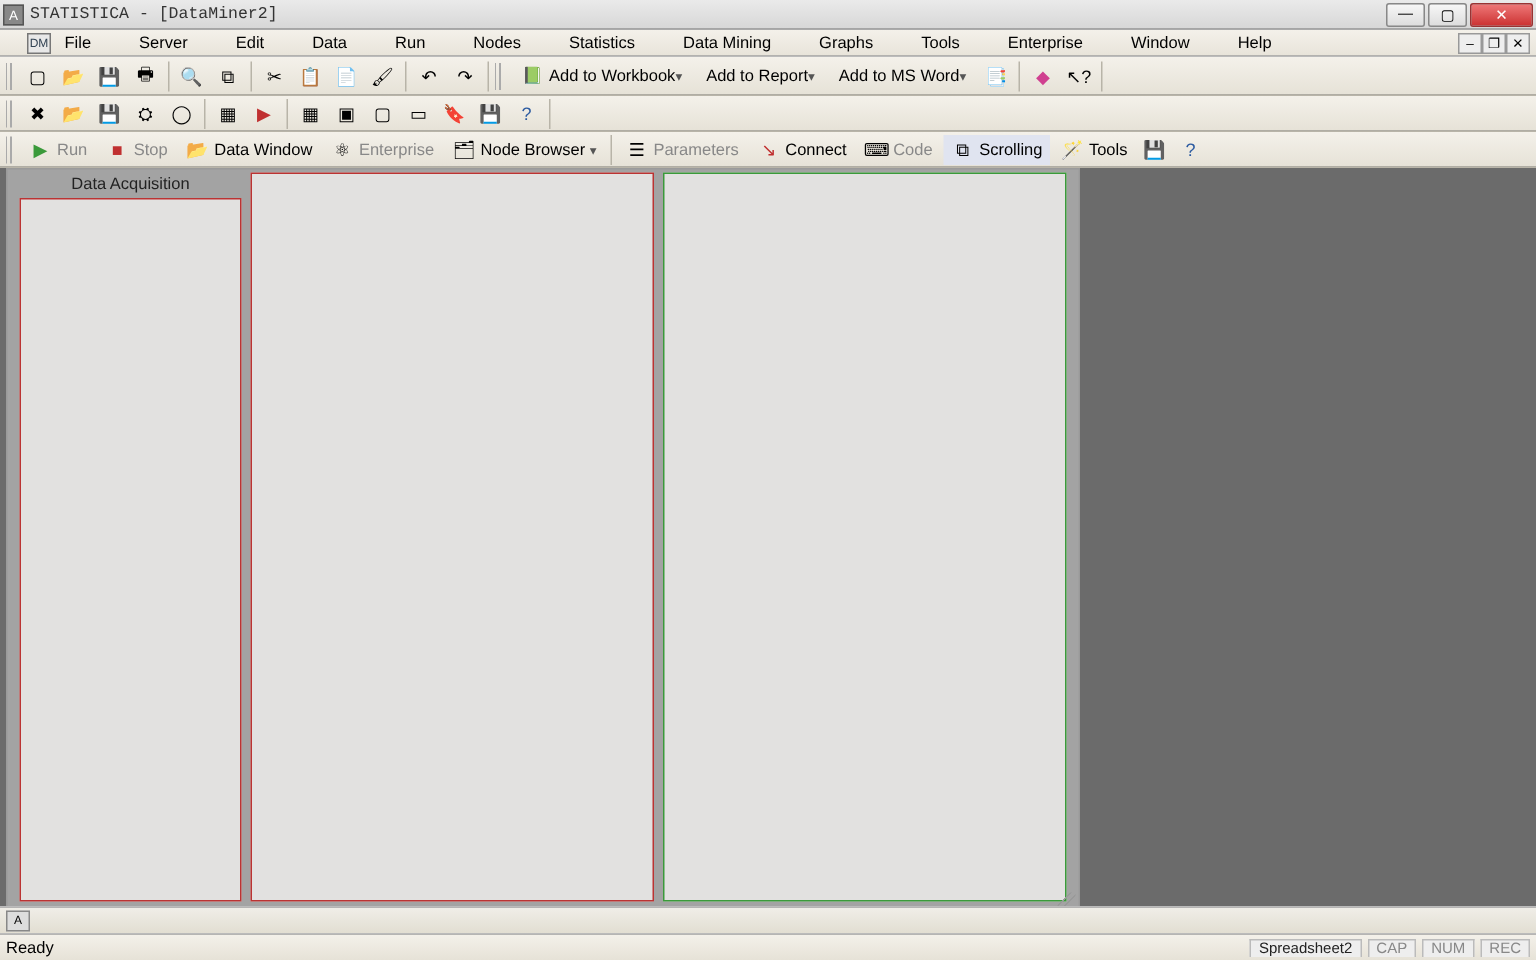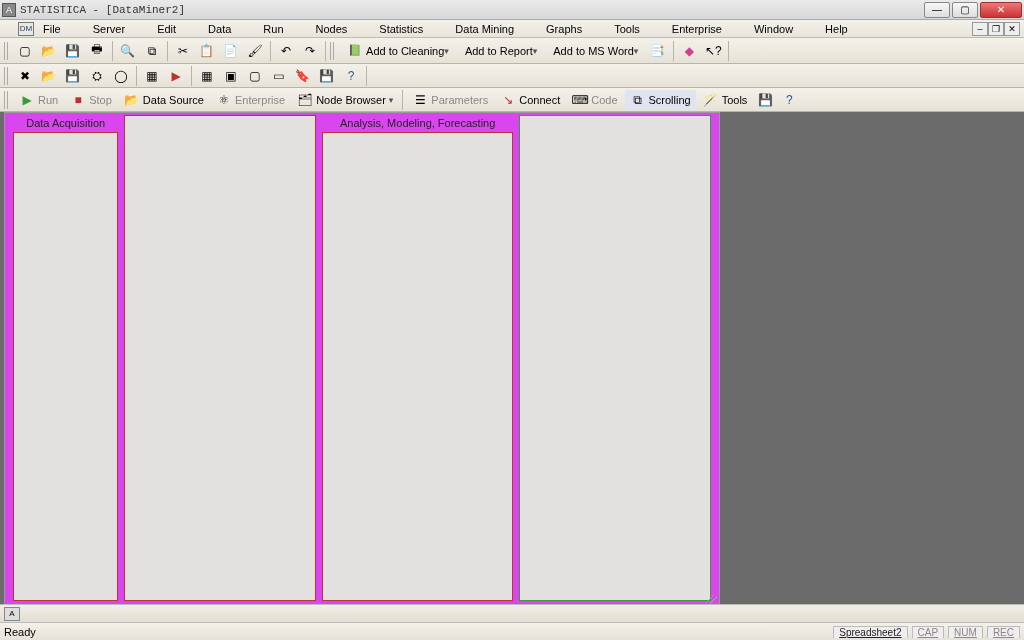--- a/index.html
+++ b/index.html
@@ -143,21 +143,21 @@
 .workspace {
   flex:1;
   background:#6b6b6b;
   position:relative;
   overflow:hidden;
 }
 .panel {
   position:absolute;
   left:4px; top:0;
   width: 716px; height: 498px;
-  background:#d946ef;
+  background:#a3a3a3;
   border:1px solid #9a9a9a;
 }
 .cols-row {
   display:flex;
   padding: 2px 8px 0 8px;
   gap: 6px;
 }
 .col {
   flex:1;
   display:flex;
@@ -211,21 +211,20 @@
 }
 .statusbar .status-text { flex:0 0 auto;text-align:right; }
 .statusbar .status-spacer { flex:1; }
 .stat-tab {
   padding:0 5px;
   border:1px solid #bbb;
   border-bottom:none;
   background:#eee;
   font-size:10px;
   color:#888;
-  text-decoration:underline;
 }
 .stat-tab.active { color:#222; }
 </style>
 </head>
 <body>
 
 <div class="titlebar">
   <div class="app-icon">A</div>
   <div class="title">STATISTICA - [DataMiner2]</div>
   <div class="spacer"></div>
@@ -296,21 +295,21 @@
     </div>
   <div class="tbsep"></div>
   <div class="tbbtn">
       <span class="ic">↶</span>
     </div>
   <div class="tbbtn">
       <span class="ic">↷</span>
     </div>
   <div class="tbsep"></div>
   <div class="grip"></div>
-  <div class="text-btn dd-arrow"><span class="ic img-ic">📗</span>&nbsp;<span>Add to Cleaning</span></div>
+  <div class="text-btn dd-arrow"><span class="ic img-ic">📗</span>&nbsp;<span>Add to Workbook</span></div>
   <div class="text-btn dd-arrow">
       <span>Add to Report</span>
     </div>
   <div class="text-btn dd-arrow">
       <span>Add to MS Word</span>
     </div>
   <div class="tbbtn">
       <span class="ic">📑</span>
     </div>
   <div class="tbsep"></div>
@@ -377,21 +376,21 @@
   <div class="lbl-btn">
       <span class="ic" style="color:#3a9a3a">▶</span>
       <span class="gray-txt">Run</span>
     </div>
   <div class="lbl-btn">
       <span class="ic" style="color:#c03030">■</span>
       <span class="gray-txt">Stop</span>
     </div>
   <div class="lbl-btn">
       <span class="ic" style="color:#c9a227">📂</span>
-      <span>Data Source</span>
+      <span>Data Window</span>
     </div>
   <div class="lbl-btn">
       <span class="ic">⚛</span>
       <span class="gray-txt">Enterprise</span>
     </div>
   <div class="lbl-btn dd-arrow">
       <span class="ic">🗂</span>
       <span>Node Browser</span>
     </div>
   <div class="tbsep"></div>
@@ -427,24 +426,20 @@
   <div class="panel">
     <div class="cols-row" style="height:100%; padding-bottom:8px;">
       <div class="col" style="flex:0.55">
         <div class="col-hdr">Data Acquisition</div>
         <div class="col-box"></div>
       </div>
       <div class="col">
         <div class="col-box"></div>
       </div>
       <div class="col">
-        <div class="col-hdr">Analysis, Modeling, Forecasting</div>
-        <div class="col-box"></div>
-      </div>
-      <div class="col">
         <div class="col-box green"></div>
       </div>
     </div>
     <div class="resize-grip"></div>
   </div>
 </div>
 
 <div class="bottom-bar">
   <div class="mini-icon">A</div>
 </div>

